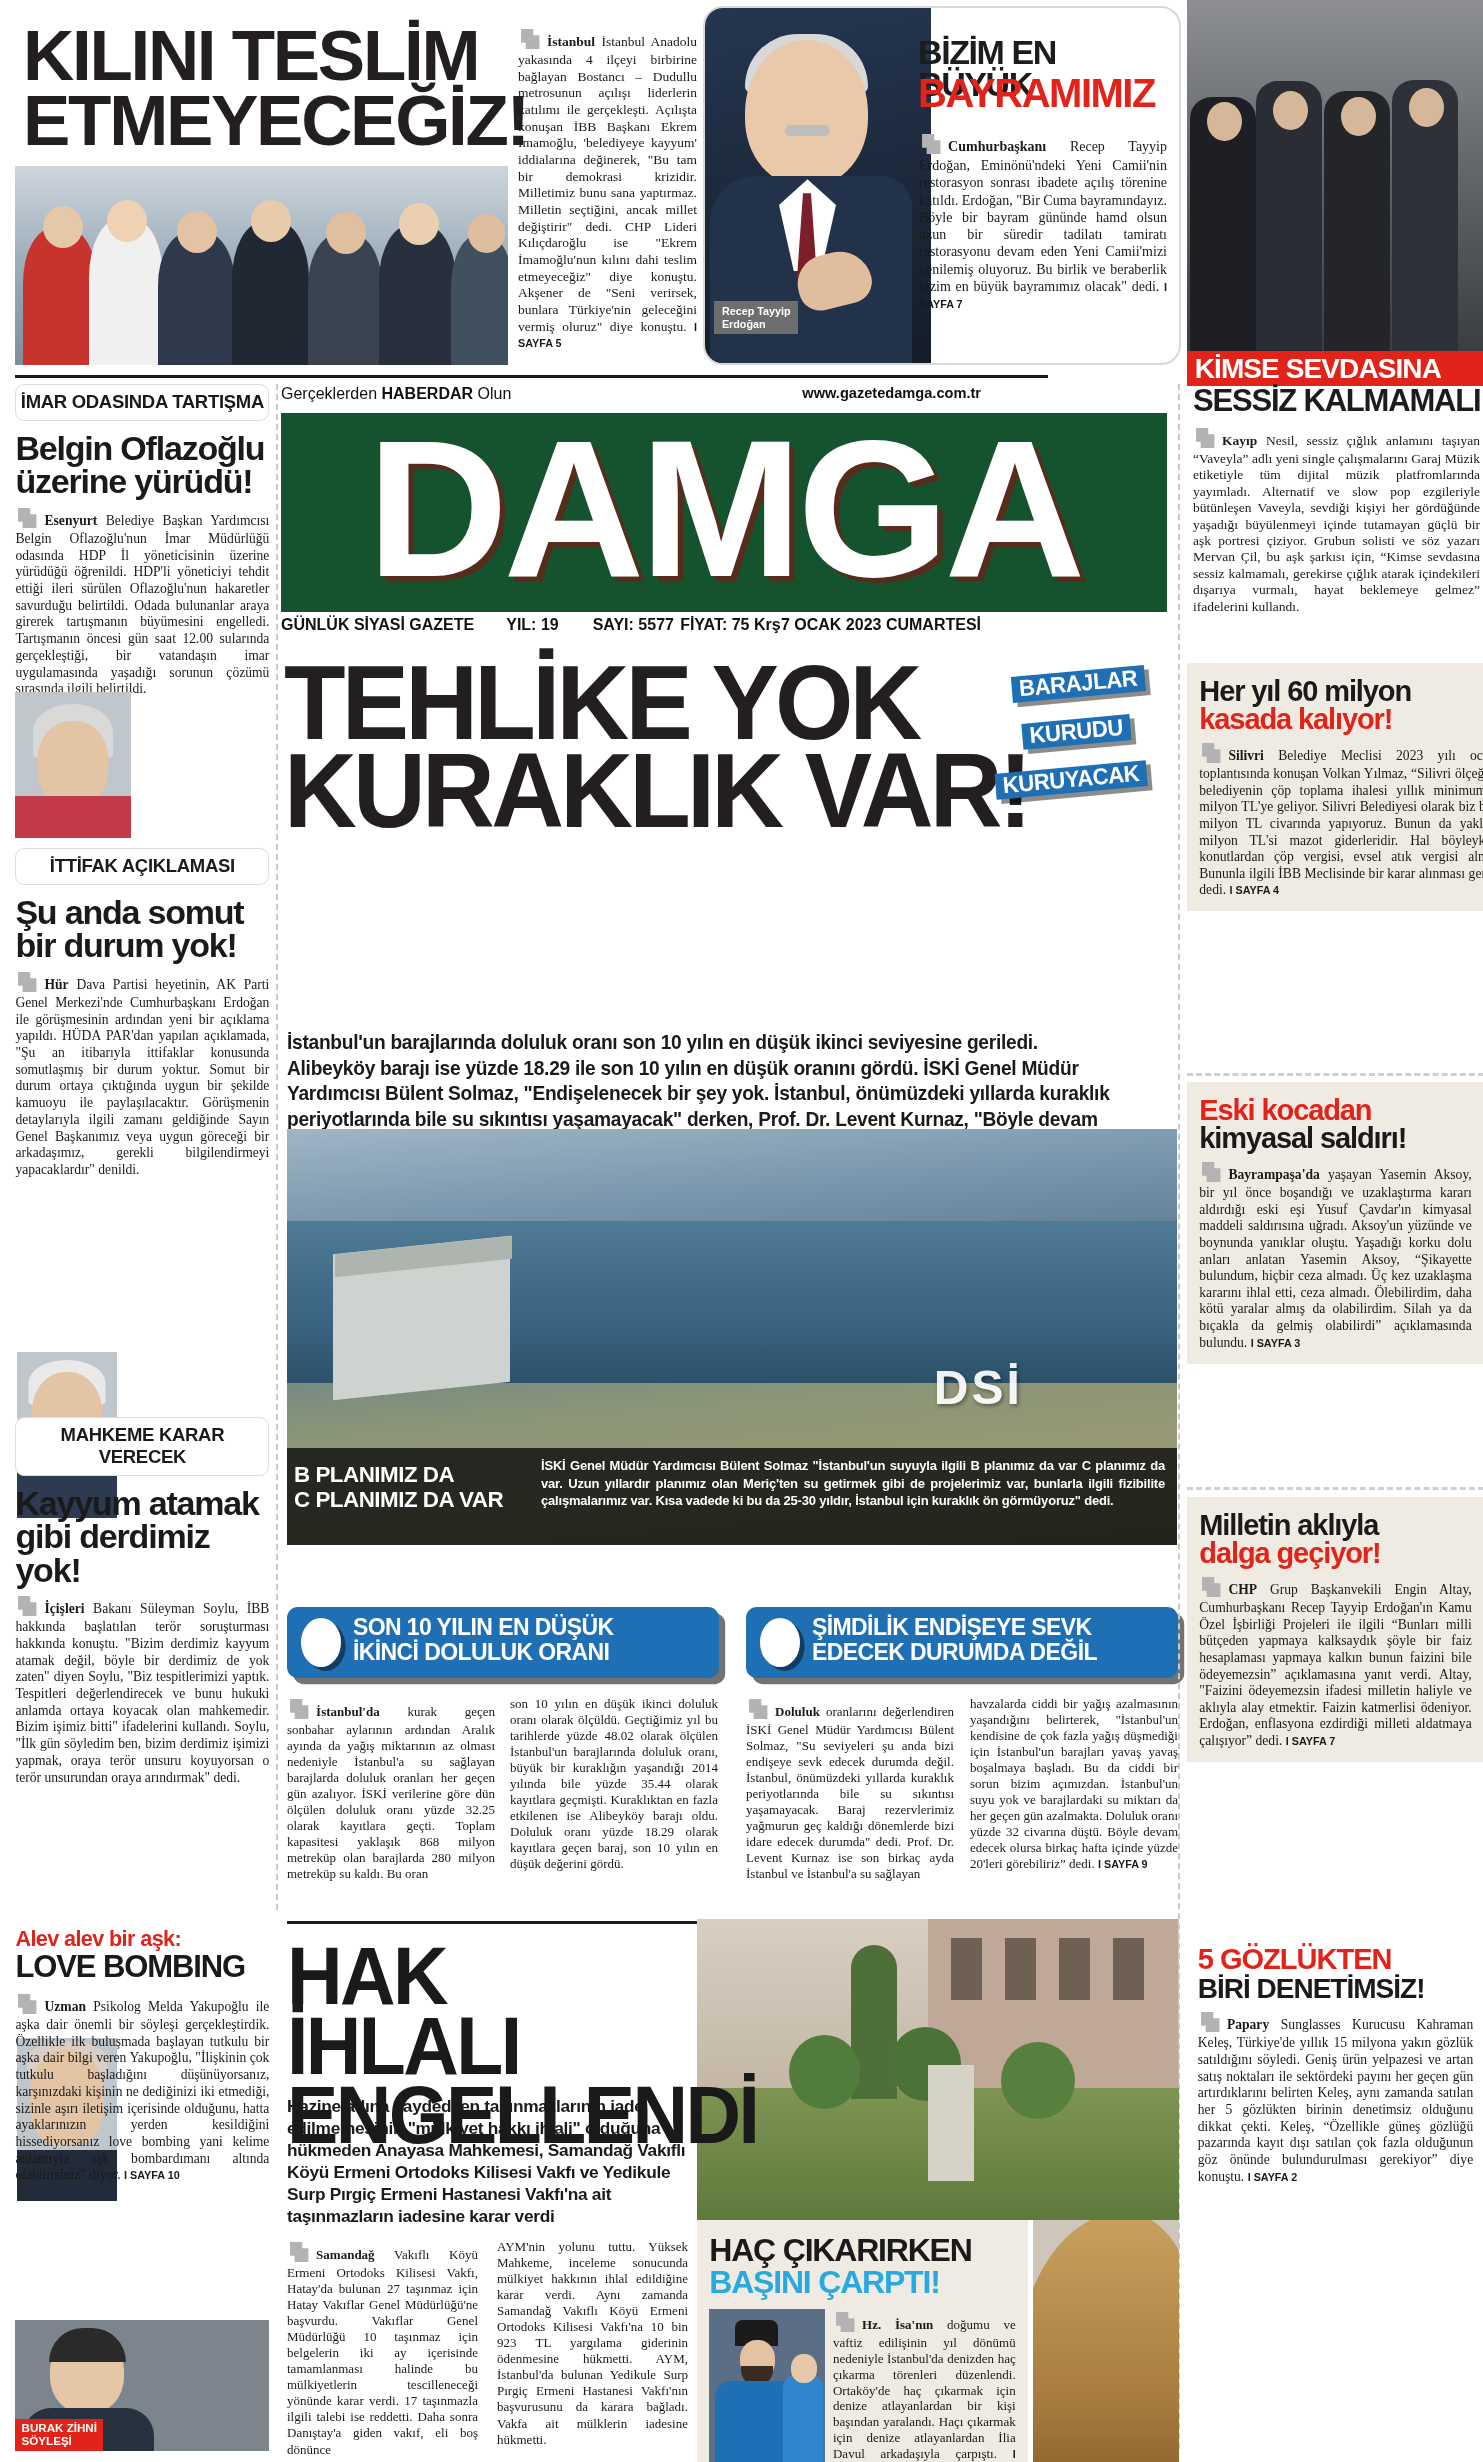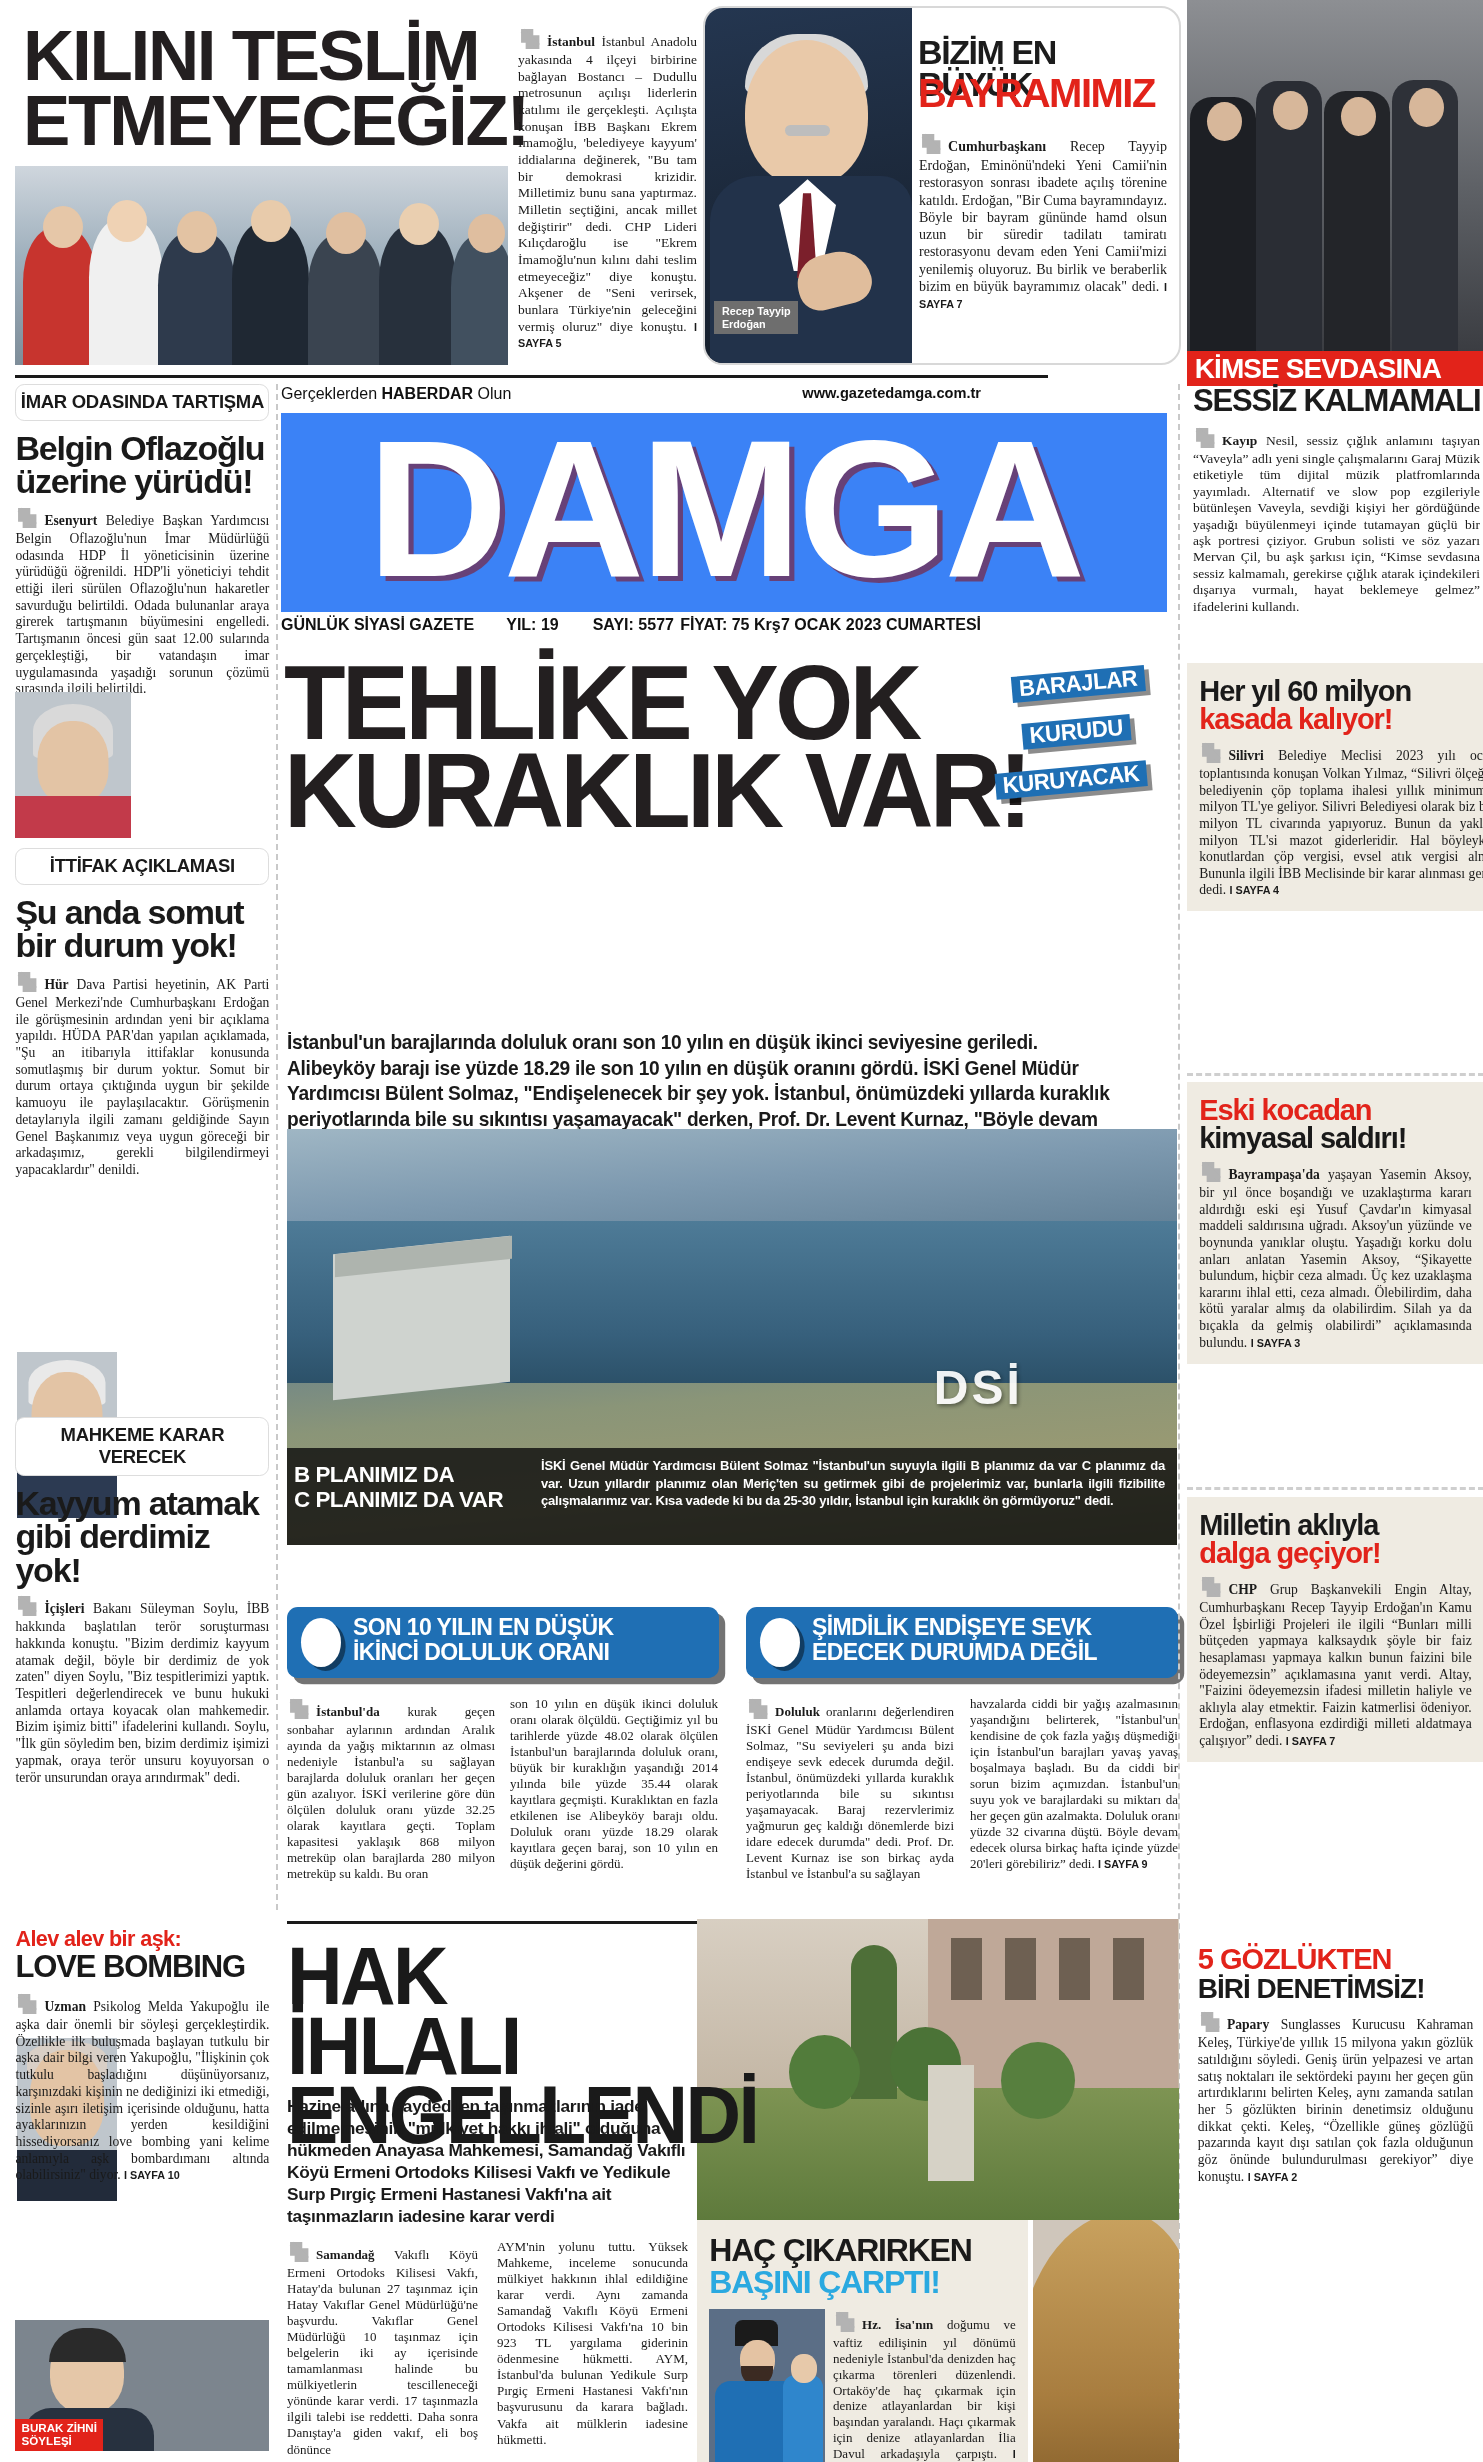--- a/index.html
+++ b/index.html
@@ -40,21 +40,21 @@
     text-align:justify;
   }
   .topmid-text b{font-weight:700;}
   .sayfa{font-family:"Liberation Sans",sans-serif;font-weight:700;font-size:10.8px;}
 
   .erdogan-card{
     left:703px;top:6.2px;width:478px;height:359px;
     border:2.3px solid #d8d8d8;border-radius:20px;background:#fff;overflow:hidden;
   }
   .erd-photo{
-    position:absolute;left:0;top:0;width:207px;height:355px;overflow:hidden;
+    position:absolute;left:0;top:0;width:226px;height:355px;overflow:hidden;
     background:linear-gradient(170deg,#243650 0%,#1b2738 60%,#141c28 100%);
   }
   .erd-head{
     position:absolute;left:40px;top:32px;width:123px;height:146px;border-radius:50% 50% 46% 46%;
     background:#e9c9a9;
   }
   .erd-hair{position:absolute;left:40px;top:26px;width:123px;height:59px;border-radius:62px 62px 7.7px 7.7px;background:#d8d8d8;}
   .erd-mous{position:absolute;left:80px;top:117px;width:45px;height:10.8px;border-radius:5.4px;background:#bdbdbd;}
   .erd-body{position:absolute;left:4.6px;top:168px;width:202px;height:193px;background:#22324a;border-radius:46px 31px 0 0;}
   .erd-shirt{position:absolute;left:74px;top:171px;width:57px;height:92px;background:#fff;transform:rotate(0deg);clip-path:polygon(50% 0,100% 28%,74% 100%,26% 100%,0 28%);}
@@ -109,21 +109,21 @@
   
   .rule{background:#1a1a1a;position:absolute;}
   .mast{left:281px;top:385px;width:700px;}
   .mast-top{font-family:"Liberation Sans",sans-serif;font-size:16px;font-weight:400;color:#111;}
   .mast-top b{font-weight:700;}
   .mast-url{
     position:absolute;right:0;top:0;font-family:"Liberation Sans",sans-serif;
     font-weight:700;font-size:14.6px;color:#111;
   }
   .damga{
-    margin-top:6.2px;width:886px;height:199px;background:#3b82f6;position:relative;overflow:hidden;
+    margin-top:6.2px;width:886px;height:199px;background:#14532d;position:relative;overflow:hidden;
   }
   .damga span{
     position:absolute;left:50%;top:50%;transform:translate(-50%,-52%);
     font-family:"Liberation Sans",sans-serif;font-weight:700;
     font-size:195px;letter-spacing:-4.6px;color:#fff;line-height:1;
     text-shadow:5.4px 5.4px 0 rgba(140,12,16,.55);
   }
   .mast-bot{
     margin-top:4.6px;display:flex;align-items:baseline;gap:0;
     font-family:"Liberation Sans",sans-serif;font-weight:700;font-size:16px;color:#111;

